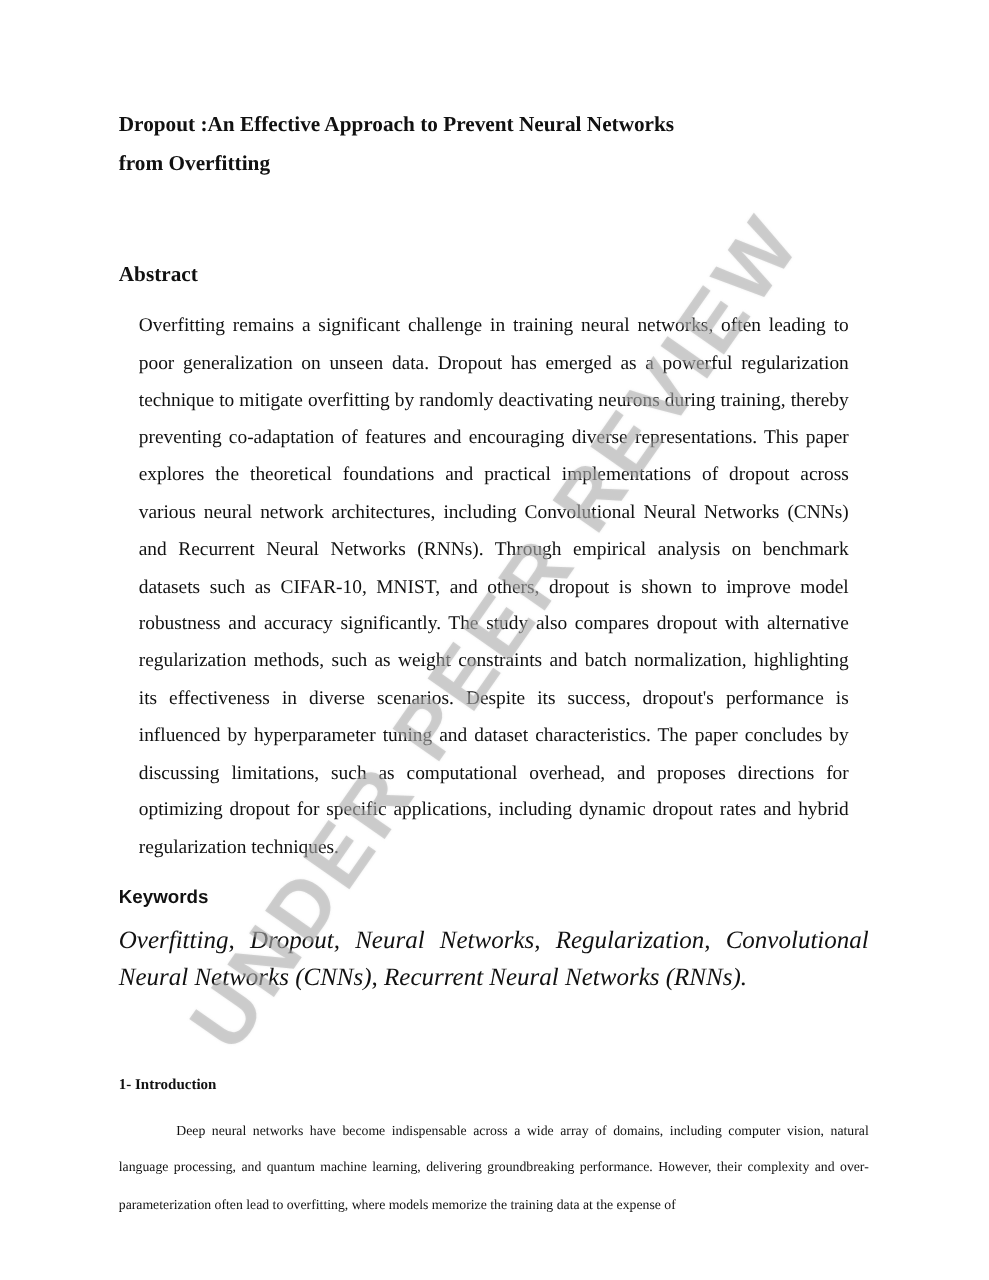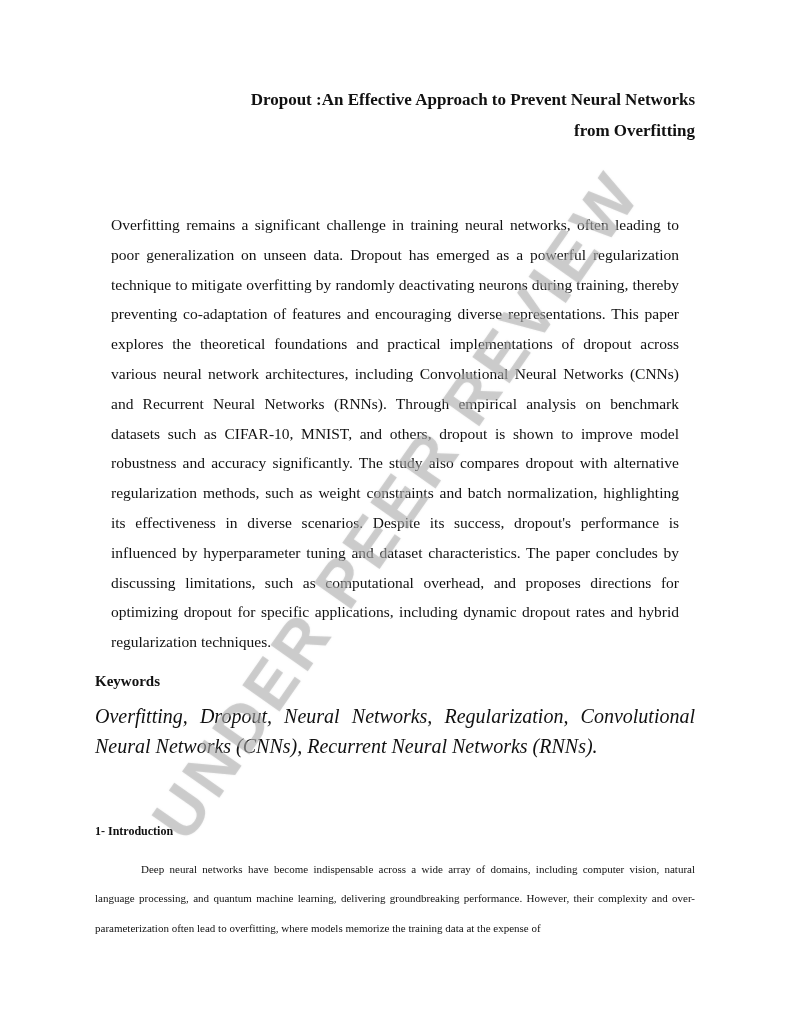--- a/index.html
+++ b/index.html
@@ -16,40 +16,40 @@
     overflow: hidden;
     font-family: "Liberation Serif", serif;
     color: #111111;
   }
   .content {
     position: relative;
     z-index: 1;
     padding: 84px 96px 0 95px;
   }
   .paper-title {
-    text-align: right;
+    text-align: left;
     font-size: 17px;
     font-weight: bold;
     line-height: 31px;
     white-space: pre-line;
     margin: 0 0 64px 0;
   }
   .section-heading {
     font-size: 17px;
     font-weight: bold;
     margin: 0 0 14px 0;
   }
   .body-text {
     font-size: 15.5px;
     line-height: 29.8px;
     text-align: justify;
     margin: 16px;
   }
   .keywords-heading {
-    font-family: Liberation Serif, serif;
+    font-family: Liberation Sans, sans-serif;
     font-size: 15px;
     font-weight: bold;
     margin: 6px 0 12px 0;
   }
   .keywords-text {
     font-size: 20px;
     line-height: 29.8px;
     font-style: italic;
     text-align: justify;
     margin: 0;
@@ -87,20 +87,21 @@
 
 <div class="page">
 
   <div class="watermark">UNDER PEER REVIEW</div>
 
   <div class="content">
 
     <h1 class="paper-title">Dropout :An Effective Approach to Prevent Neural Networks
 from Overfitting</h1>
 
+    <h2 class="section-heading">Abstract</h2>
 
     <p class="body-text">Overfitting remains a significant challenge in training neural networks, often leading to poor generalization on unseen data. Dropout has emerged as a powerful regularization technique to mitigate overfitting by randomly deactivating neurons during training, thereby preventing co-adaptation of features and encouraging diverse representations. This paper explores the theoretical foundations and practical implementations of dropout across various neural network architectures, including Convolutional Neural Networks (CNNs) and Recurrent Neural Networks (RNNs). Through empirical analysis on benchmark datasets such as CIFAR-10, MNIST, and others, dropout is shown to improve model robustness and accuracy significantly. The study also compares dropout with alternative regularization methods, such as weight constraints and batch normalization, highlighting its effectiveness in diverse scenarios. Despite its success, dropout's performance is influenced by hyperparameter tuning and dataset characteristics. The paper concludes by discussing limitations, such as computational overhead, and proposes directions for optimizing dropout for specific applications, including dynamic dropout rates and hybrid regularization techniques.</p>
 
     <h3 class="keywords-heading">Keywords</h3>
 
     <p class="keywords-text">Overfitting, Dropout, Neural Networks, Regularization, Convolutional Neural Networks (CNNs), Recurrent Neural Networks (RNNs).</p>
 
     <h2 class="intro-heading">1- Introduction</h2>
 
     <p class="intro-text">Deep neural networks have become indispensable across a wide array of domains, including computer vision, natural language processing, and quantum machine learning, delivering groundbreaking performance. However, their complexity and over-parameterization often lead to overfitting, where models memorize the training data at the expense of</p>

